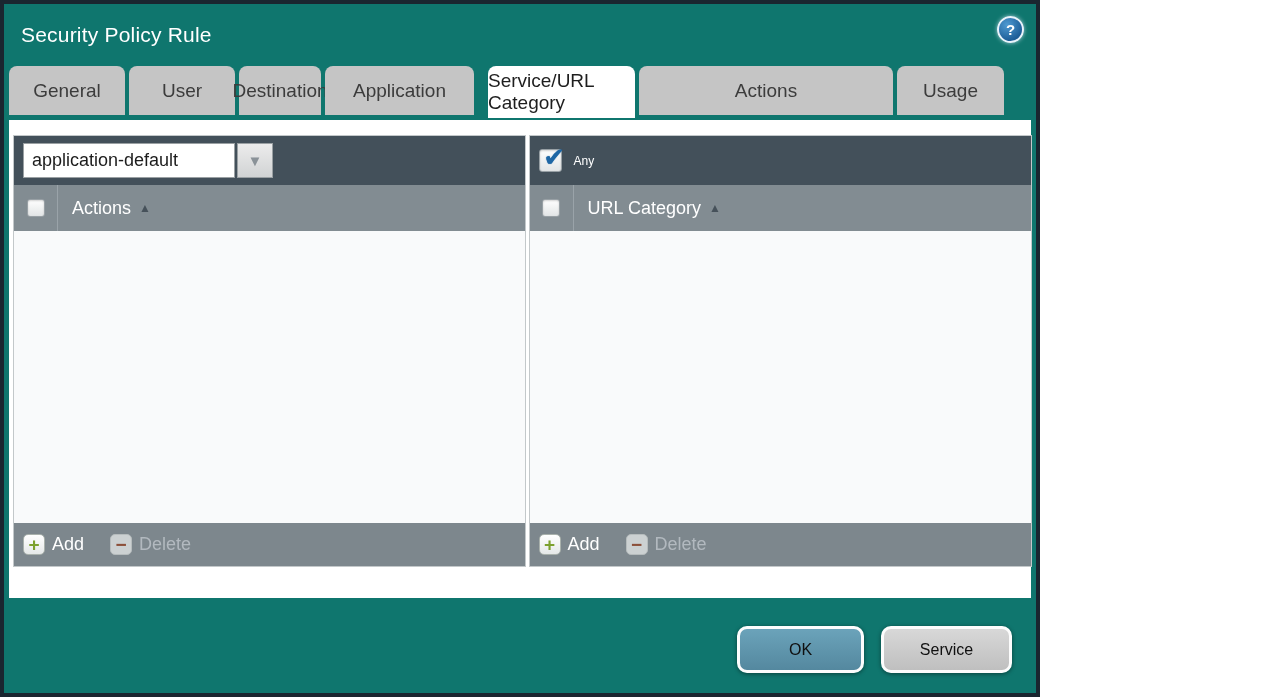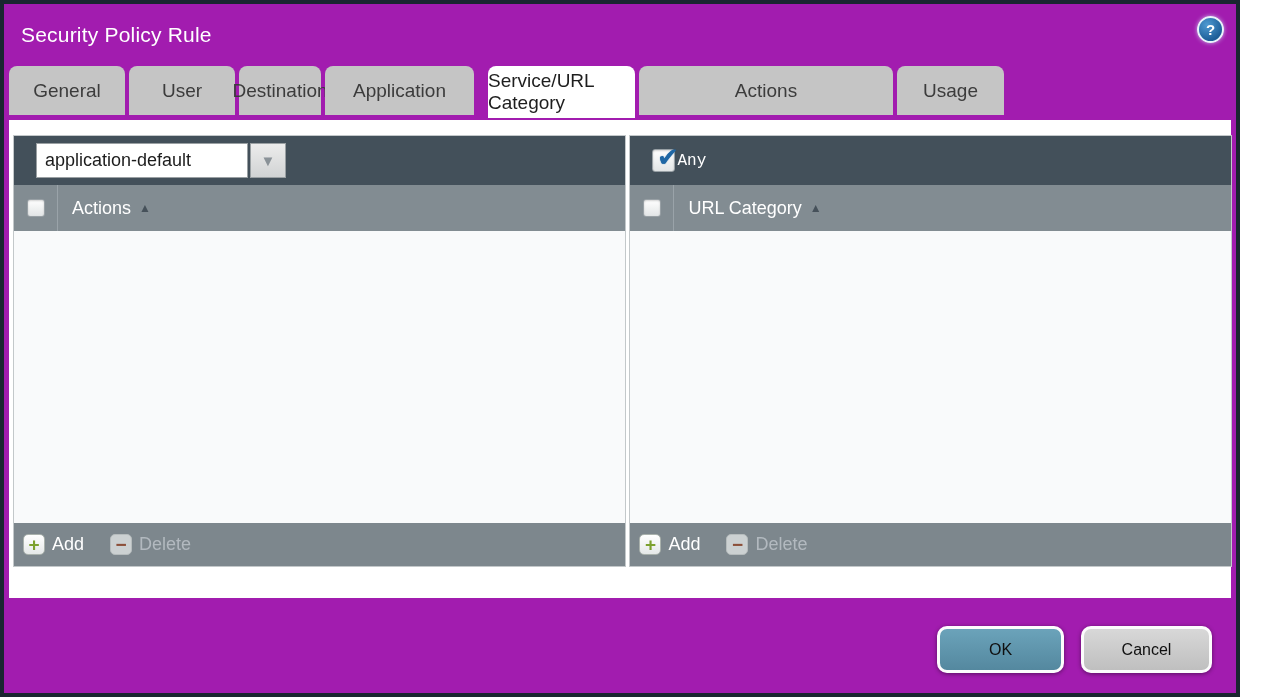--- a/index.html
+++ b/index.html
@@ -4,23 +4,23 @@
 <style>
   * { box-sizing: border-box; }
   html,body { margin:0; padding:0; }
   body {
     width:1266px; height:697px;
     font-family:"Liberation Sans","DejaVu Sans",sans-serif;
     background:#ffffff;
   }
   .window {
     position:relative;
-    width:1240px; height:697px;
+    width:1040px; height:697px;
     border:4px solid #1a2630;
-    background:#a21caf;
+    background:#0f766e;
     overflow:hidden;
   }
   
   .titlebar {
     height:62px;
     display:flex; align-items:center;
     padding-left:17px;
   }
   .title {
     color:#ffffff; font-size:21px; letter-spacing:.2px;
@@ -71,21 +71,21 @@
   .panel {
     display:flex; flex-direction:column;
     height:430px;
     outline:1px solid #c3c8ca;
   }
   .panel.left  { width:617px; }
   .panel.right { width:606px; margin-left:5px; }
   .panel-head {
     height:49px; background:#43505a;
     display:flex; align-items:center;
-    padding-left:22px; flex:0 0 auto;
+    padding-left:9px; flex:0 0 auto;
   }
   
   .combo { display:flex; align-items:center; }
   .combo input {
     width:212px; height:35px;
     border:1px solid #9aa0a3;
     font-size:18px; color:#1c1c1c;
     padding:0 8px;
     font-family:inherit;
     border-radius:0;
@@ -106,21 +106,21 @@
     box-shadow:inset 0 1px 2px rgba(0,0,0,.18);
     display:flex; align-items:center; justify-content:center;
     overflow:visible; cursor:pointer; flex:0 0 auto;
   }
   .cb.small { width:18px; height:18px; }
   .cb .check {
     color:#1f67a5; font-size:26px; font-weight:bold; line-height:1;
     margin-top:-8px; margin-right:-8px;
     text-shadow:0 0 1px #1f67a5;
   }
-  .any-label { color:#ffffff; font-size:16px; margin-left:2px;font-family:Liberation Mono, monospace; }
+  .any-label { color:#ffffff; font-size:12px; margin-left:12px; }
   
   .col-header {
     height:46px; background:#828c92;
     display:flex; align-items:center; flex:0 0 auto;
   }
   .cb-cell {
     width:44px; align-self:stretch;
     display:flex; align-items:center; justify-content:center;
     border-right:1px solid #9aa3a9;
   }
@@ -244,16 +244,16 @@
           <span class="ico del-ico">−</span>
           <span class="foot-label">Delete</span>
         </div>
       </div>
     </div>
 
   </div>
 
   <div class="bottombar">
     <button class="btn ok">OK</button>
-    <button class="btn cancel">Cancel</button>
+    <button class="btn cancel">Service</button>
   </div>
 
 </div>
 
 </body></html>

